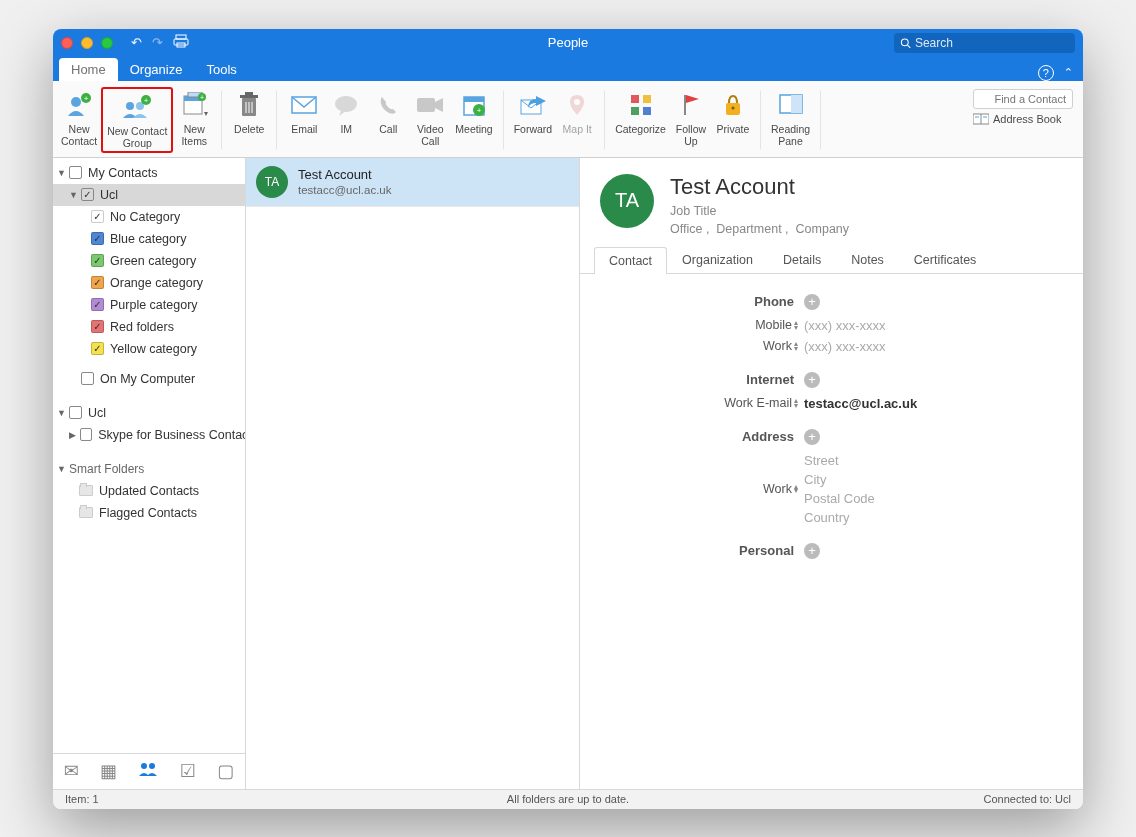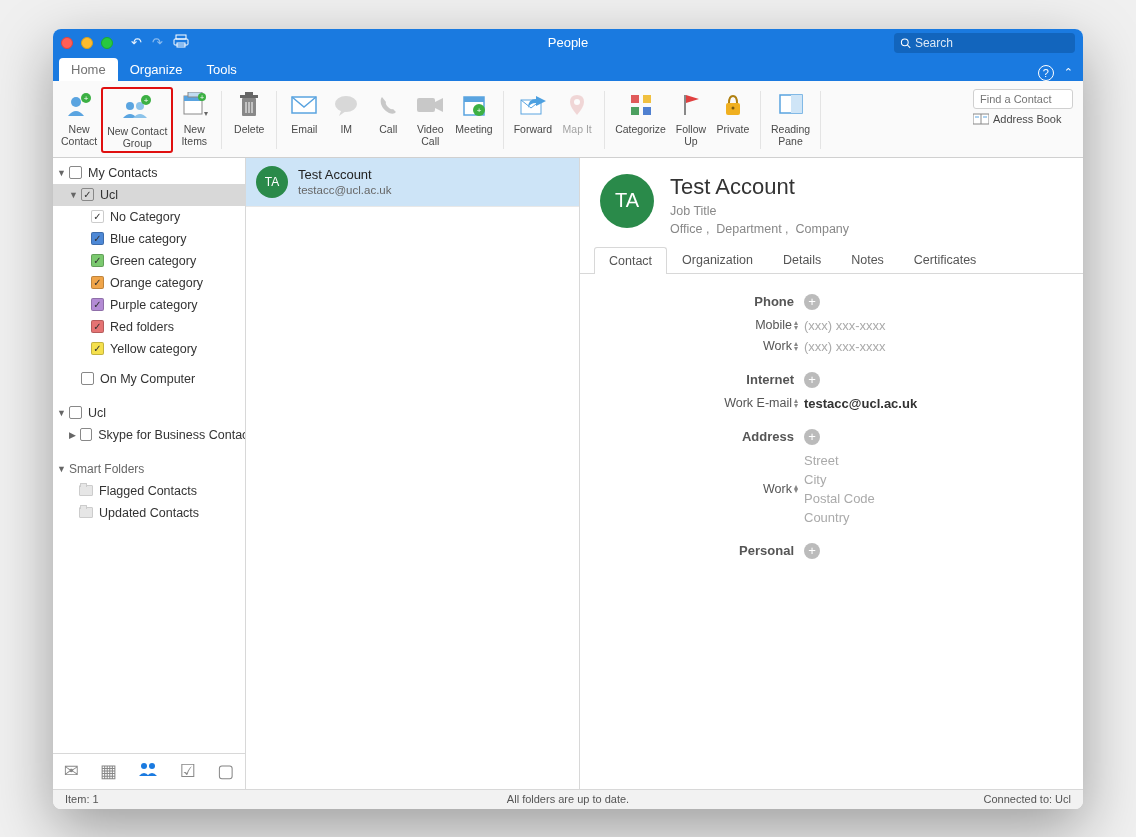--- a/index.html
+++ b/index.html
@@ -27,21 +27,21 @@
   .help-circle { width:16px; height:16px; border:1.5px solid #fff; border-radius:50%; display:flex; align-items:center; justify-content:center; font-size:11px;}
   
   .ribbon { background: #fafafa; border-bottom: 1px solid #d0d0d0; display: flex; padding: 6px 4px 4px 4px; gap: 0; }
   .ribbon-group { display: flex; align-items: flex-start; }
   .ribbon-sep { width: 1px; background: #e4e4e4; margin: 4px 6px; align-self: stretch;}
   .ribbon-btn { display: flex; flex-direction: column; align-items: center; justify-content: flex-start; padding: 2px 4px; cursor: pointer; border-radius: 3px; min-width: 42px; text-align: center;}
   .ribbon-icon { height: 32px; display: flex; align-items: center; justify-content: center; margin-bottom: 2px;}
   .ribbon-label { font-size: 10.5px; color: #4a4a4a; line-height: 1.15; white-space: pre-line;}
   .highlight-box { border: 2px solid #e01010; }
   .ribbon-right { margin-left: auto; display:flex; flex-direction:column; gap:4px; padding:2px 6px;}
-  .find-contact { border:1px solid #d0d0d0; border-radius:3px; height:20px; width:100px; font-size:11px; padding:0 6px; color:#888; background:#fff;}
+  .find-contact { border:1px solid #d0d0d0; border-radius:3px; height:20px; width:100px; font-size:11px; padding:0 6px; color:#888; background:#fff;text-align:right;}
   .addr-book { font-size:11px; color:#4a4a4a; display:flex; align-items:center; gap:4px; cursor:pointer;}
   
   .main { flex: 1; display: flex; overflow: hidden;}
   .sidebar { width: 193px; border-right: 1px solid #d8d8d8; display: flex; flex-direction: column; font-size: 12.5px; color: #333;}
   .tree { flex:1; overflow:auto; padding-top: 4px;}
   .tree-row { display: flex; align-items: center; height: 22px; padding-left: 4px; cursor: pointer;}
   .tree-row.selected { background: #d8d8d8;}
   .disclosure { width: 10px; font-size: 9px; color:#666; margin-right: 2px;}
   .checkbox { width: 13px; height: 13px; border: 1px solid #888; border-radius: 2px; margin-right: 6px; display:flex; align-items:center; justify-content:center; font-size:10px;}
   .checkbox.checked { color: #333; }
@@ -377,25 +377,25 @@
           <span class="disclosure">▶</span>
           <div class="checkbox"></div>
           <span style="white-space:nowrap; overflow:hidden">Skype for Business Contacts</span>
         </div>
         <div class="section-hdr" style="margin-top:12px">
           <span class="disclosure">▼</span>
           <span>Smart Folders</span>
         </div>
         <div class="tree-row" style="padding-left:26px">
           <div class="folder-icon"></div>
-          <span>Flagged Contacts</span>
+          <span>Updated Contacts</span>
         </div>
         <div class="tree-row" style="padding-left:26px">
           <div class="folder-icon"></div>
-          <span>Updated Contacts</span>
+          <span>Flagged Contacts</span>
         </div>
       </div>
       <div class="navbar">
         <span class="nav-icon">✉</span>
         <span class="nav-icon">▦</span>
         <span class="nav-icon active"><svg width="20" height="16">
               <circle cx="6" cy="5" r="3" fill="#1A7AE0"></circle>
               <circle cx="14" cy="5" r="3" fill="#1A7AE0"></circle>
               <path d="M1 15 Q6 9 11 15" fill="#1A7AE0"></path>
               <path d="M9 15 Q14 9 19 15" fill="#1A7AE0"></path>

